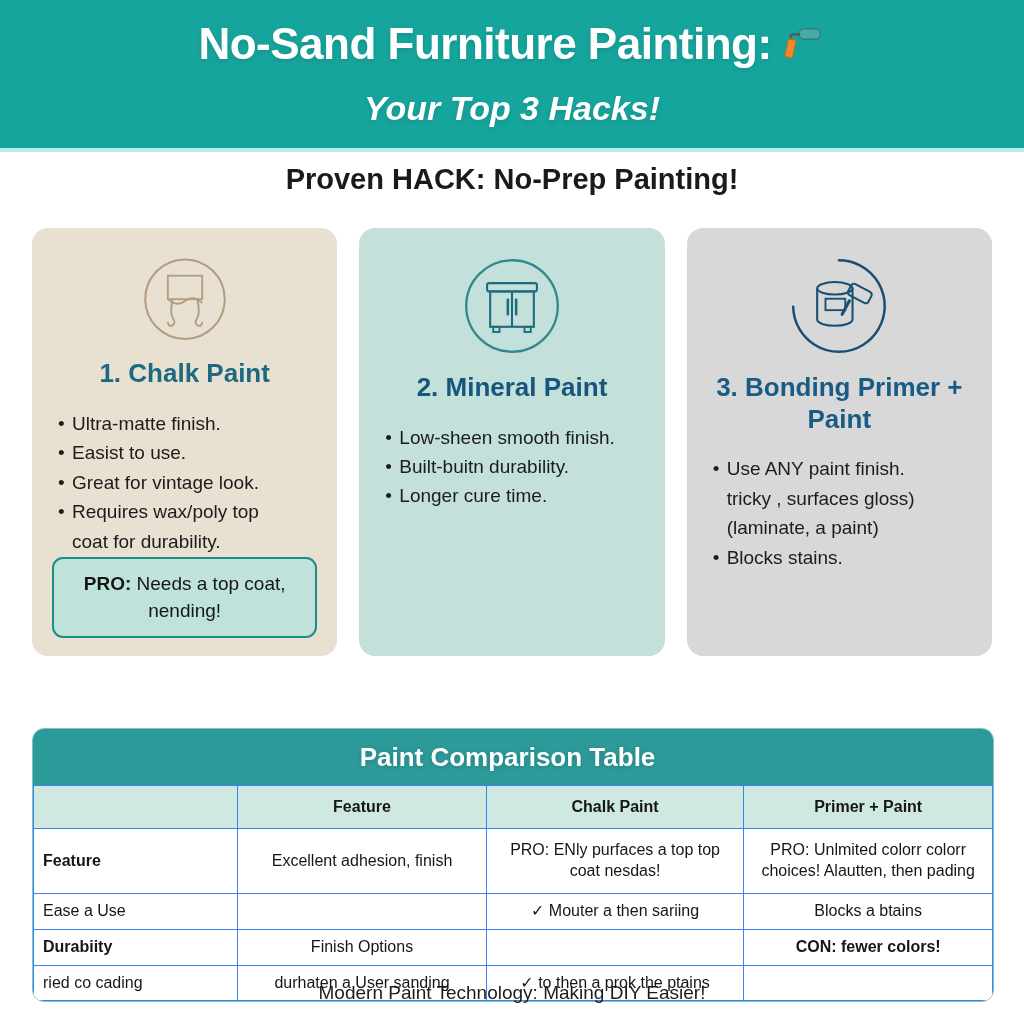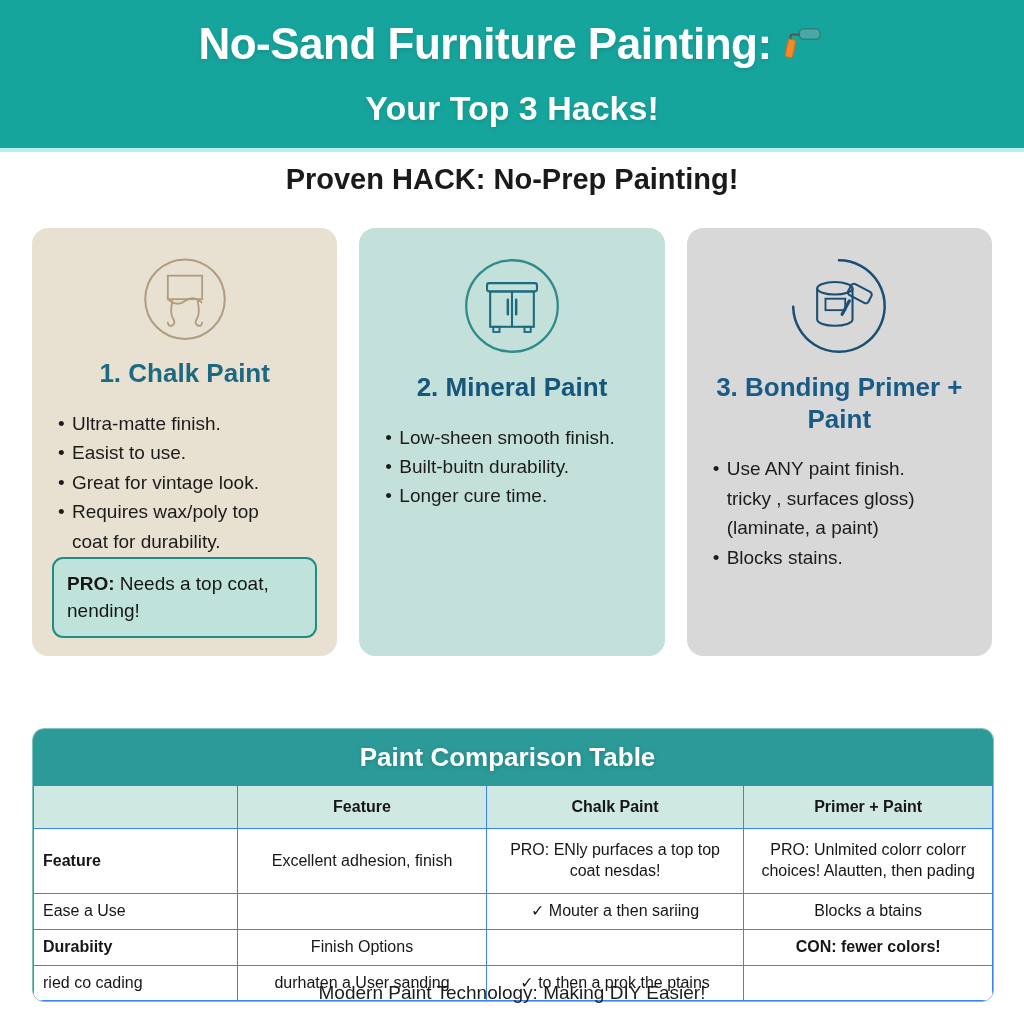--- a/index.html
+++ b/index.html
@@ -54,20 +54,21 @@
     height: 46px;
     margin-top: 2px;
     flex-shrink: 0;
   }
   .header-subtitle {
     color: #ffffff;
     font-size: 34px;
     font-weight: bold;
     margin-top: 20px;
     text-shadow: 0 2px 5px rgba(0,0,0,0.12);
+    font-style: italic;
   }
 
   
   .section-heading {
     position: absolute;
     left: 0;
     top: 163px;
     width: 1024px;
     text-align: center;
     font-size: 29px;
@@ -139,20 +140,21 @@
   .pro-box {
     margin-top: auto;
     align-self: stretch;
     background: #bfe3da;
     border: 2px solid #1d8e86;
     border-radius: 11px;
     padding: 11px 13px;
     font-size: 19px;
     color: #161616;
     line-height: 1.45;
+    text-align: center;
   }
   .pro-box .label { font-weight: bold; }
 
   
   .table-wrap {
     position: absolute;
     left: 32px;
     top: 728px;
     width: 960px;
     border-radius: 12px;

